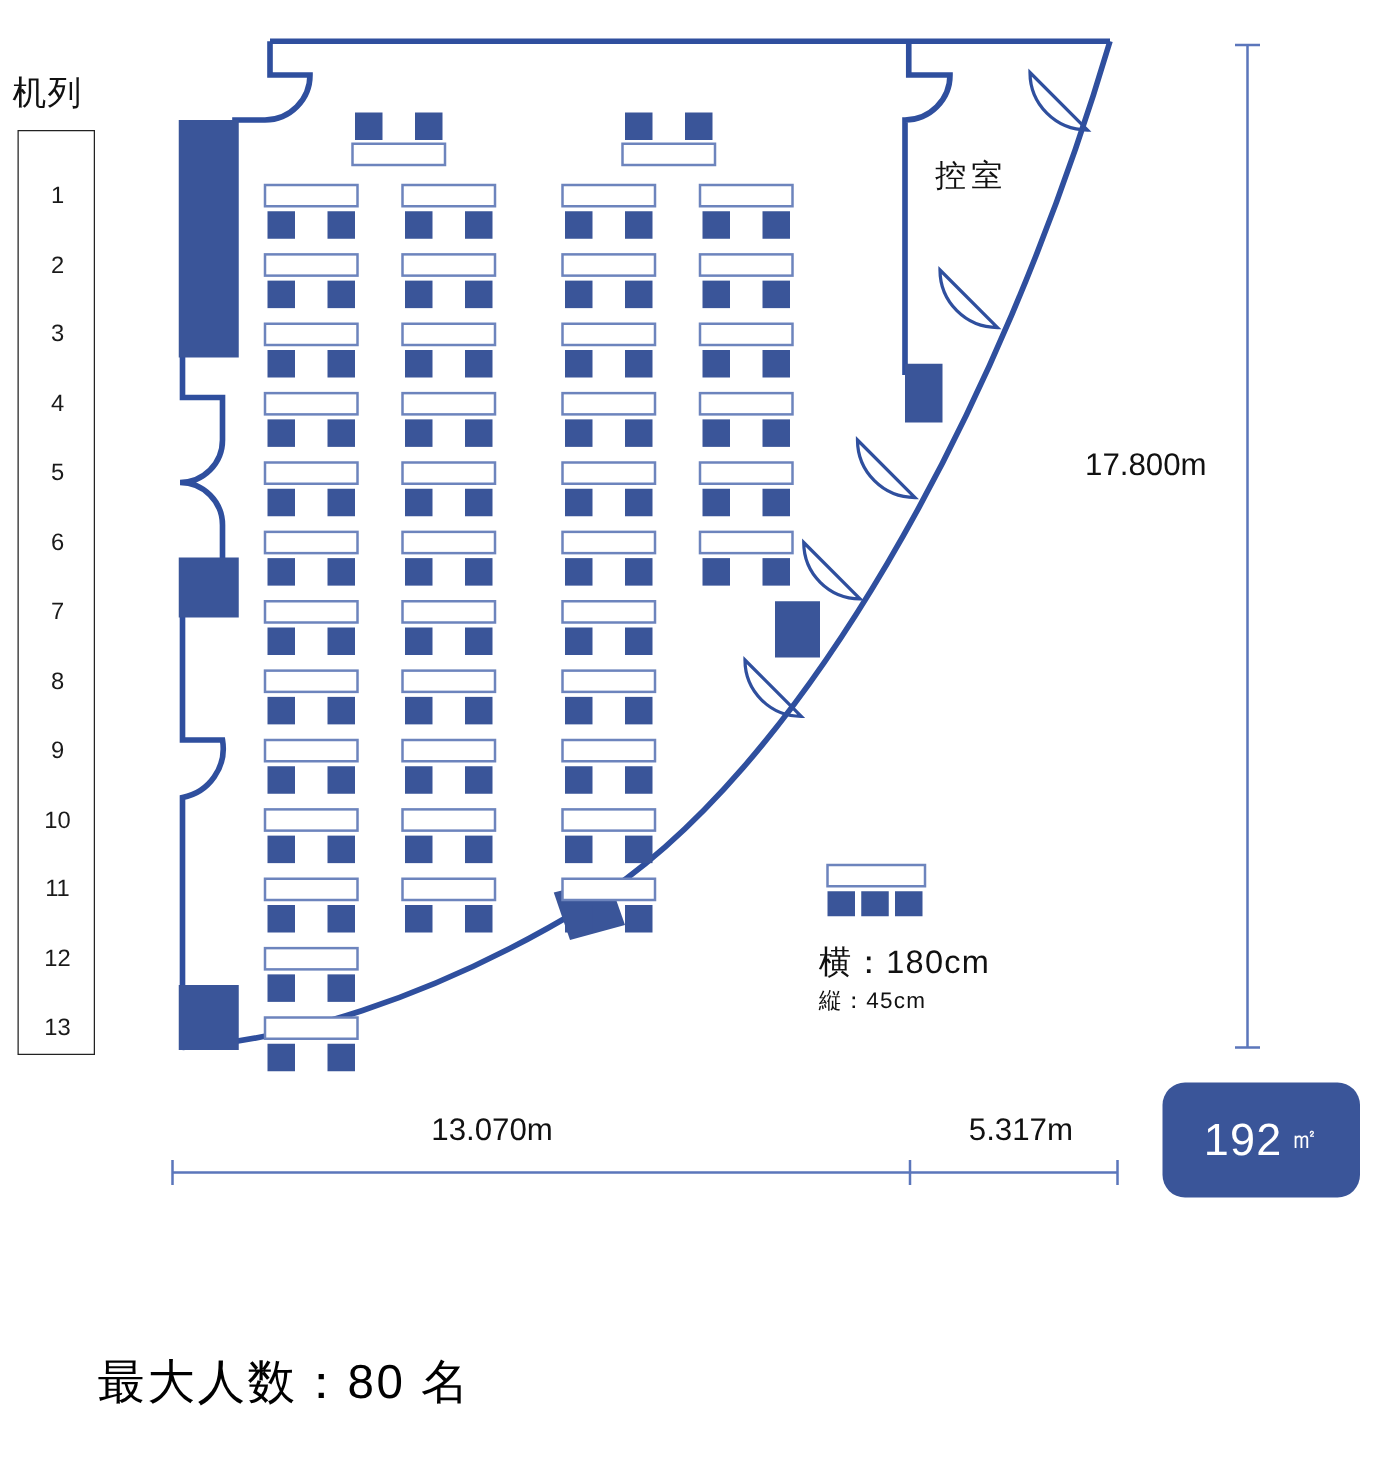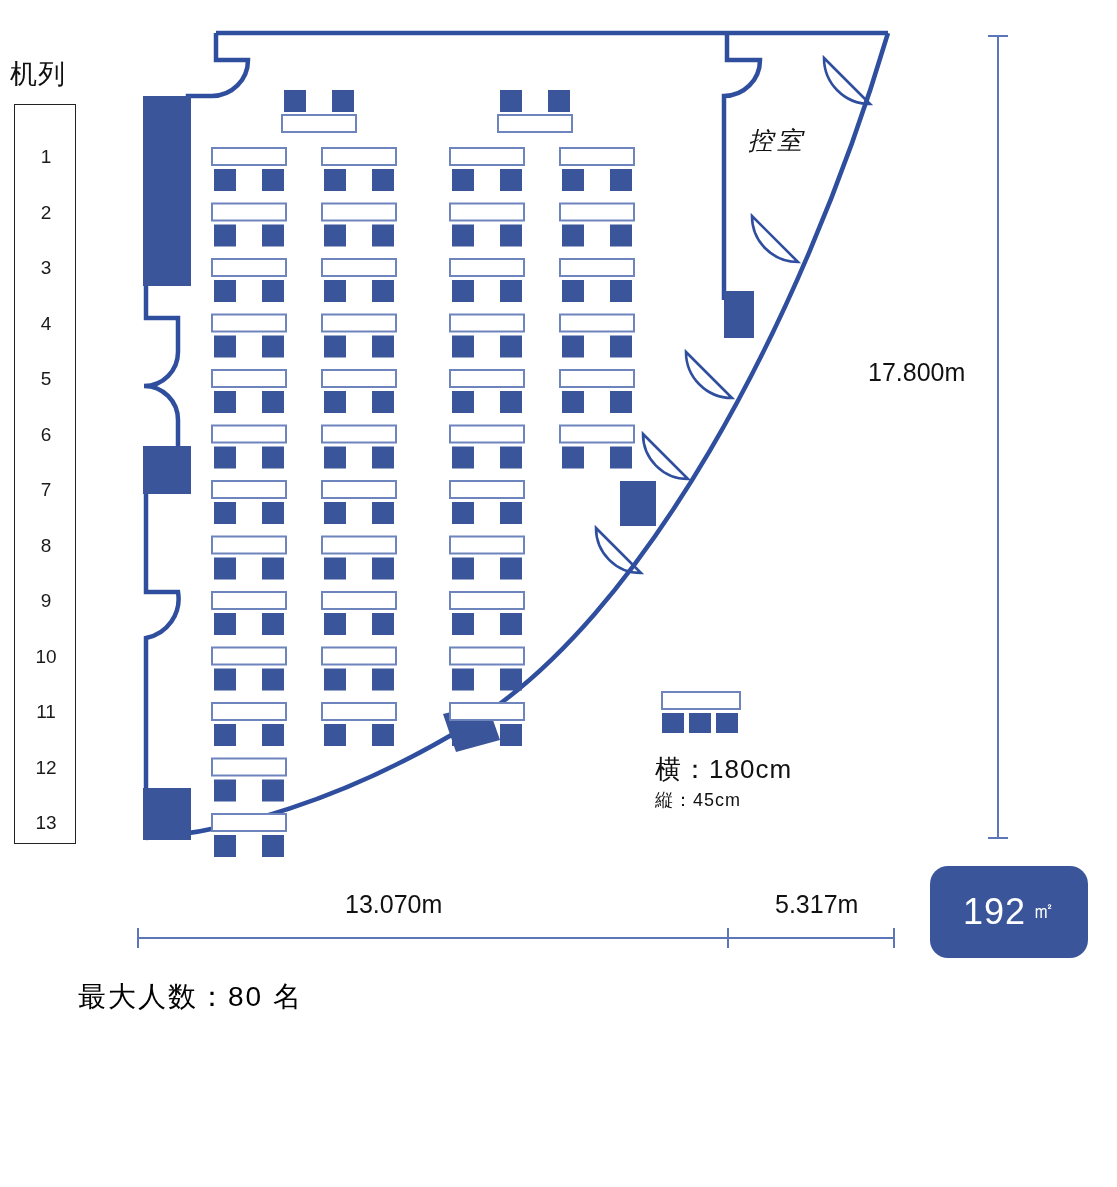--- a/index.html
+++ b/index.html
@@ -19,39 +19,39 @@
   #row-legend .rl{
     position:absolute;left:0;width:62px;text-align:center;
     font-size:19px;line-height:1;color:#1a1a1a;
   }
   #row-legend-title{
     position:absolute;left:10px;top:56px;font-size:27px;letter-spacing:1px;color:#111;
   }
 
   
   .lbl{position:absolute;white-space:nowrap;color:#111;}
-  #label-control-room{left:748px;top:124px;font-size:25px;letter-spacing:4px;font-style:italic;}
+  #label-control-room{left:748px;top:124px;font-size:25px;letter-spacing:4px;}
   #dim-vertical-label{left:868px;top:358px;font-size:25px;}
   #dim-h1-label{left:345px;top:890px;font-size:25px;}
   #dim-h2-label{left:775px;top:890px;font-size:25px;}
 
   #legend-line1{left:655px;top:752px;font-size:26px;letter-spacing:1px;}
   #legend-line2{left:655px;top:788px;font-size:18px;letter-spacing:1px;}
 
   
   #area-badge{
     position:absolute;left:930px;top:866px;width:158px;height:92px;
     background:#3a5599;display:flex;align-items:center;justify-content:center;border-radius:18px;
   }
   #area-badge .av{color:#fff;font-size:36px;line-height:1;letter-spacing:1px;}
   #area-badge .au{color:#fff;font-size:23px;line-height:1;margin-left:6px;position:relative;top:-2px;}
 
   
   #summary-left{
-    position:absolute;left:78px;top:978px;font-size:28px;letter-spacing:2px;white-space:nowrap;
+    position:absolute;left:78px;top:1080px;font-size:38px;letter-spacing:2px;white-space:nowrap;
   }
   #summary-right{position:absolute;left:567px;top:1022px;}
   #summary-right div{font-size:34px;letter-spacing:1px;line-height:44px;white-space:nowrap;}
 </style>
 </head>
 <body>
 
 <div class="stage">
 
   <div id="row-legend-title">机列</div>

